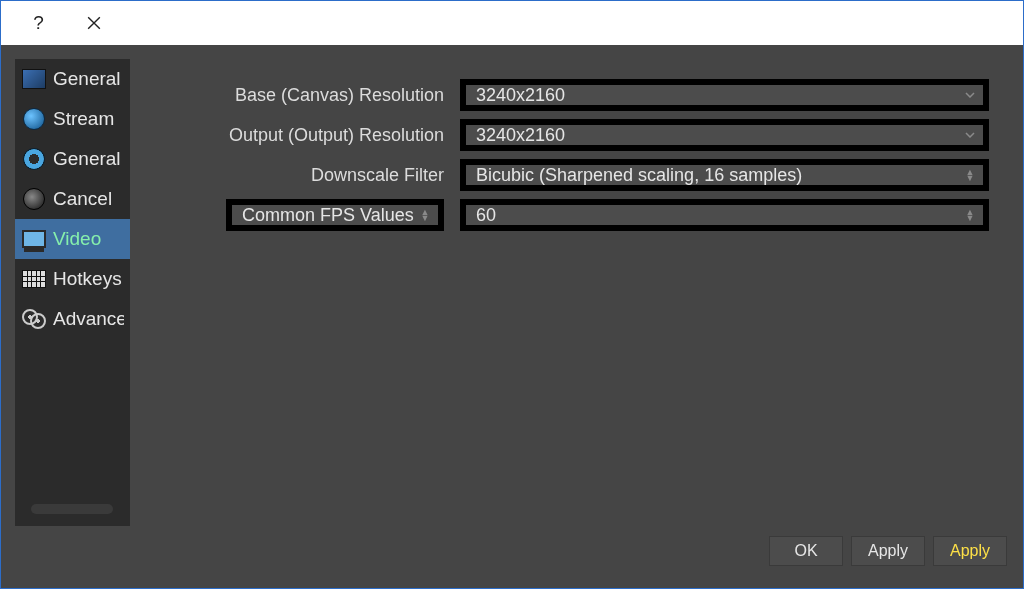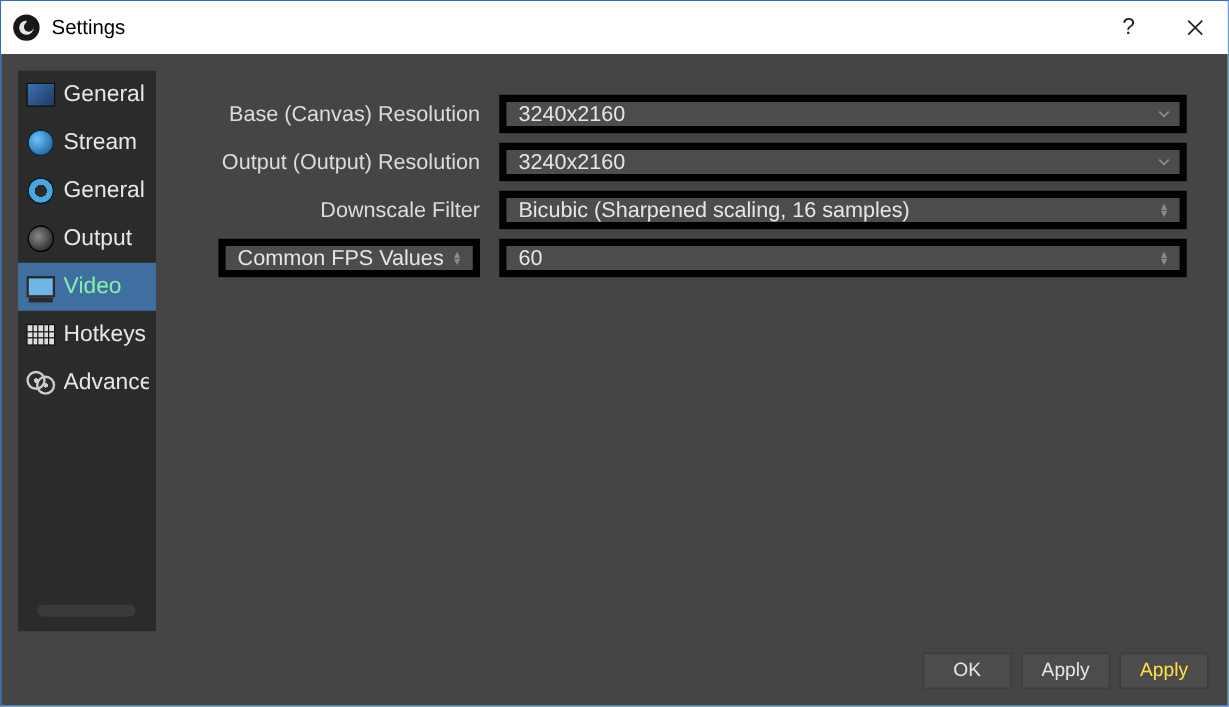--- a/index.html
+++ b/index.html
@@ -7,21 +7,21 @@
 
   .window { width: 1024px; height: 589px; border: 1px solid #2c6dc9; display: flex; flex-direction: column; background: #fff; }
   .titlebar { height: 44px; background: #ffffff; display: flex; align-items: center; justify-content: space-between; padding: 0 0 0 10px; color: #000; }
   .titlebar-left { display: flex; align-items: center; gap: 10px; height: 100%; }
   .titlebar-title { font-size: 17px; font-weight: 400; }
   .titlebar-controls { display: flex; height: 100%; }
   .titlebar-btn { width: 55px; height: 100%; display: flex; align-items: center; justify-content: center; font-size: 17px; color: #222; }
   .titlebar-btn.close svg, .titlebar-btn.help svg { width: 14px; height: 14px; }
 
   .body { flex: 1; background: #454545; display: flex; flex-direction: column; padding: 14px; gap: 0; }
-  .workarea { flex: 1; display: flex; min-height: 0; }
+  .workarea { flex: 1; display: flex; min-height: 0; gap: 44px; }
 
   .sidebar { width: 115px; background: #2b2b2b; color: #e6e6e6; display: flex; flex-direction: column; overflow: hidden; position: relative; }
   .sidebar-list { flex: 1; overflow: hidden; }
   .sidebar-item { display: flex; align-items: center; gap: 6px; padding: 7px 6px 7px 6px; font-size: 19px; white-space: nowrap; overflow: hidden; }
   .sidebar-item .icon-slot { width: 26px; height: 26px; flex: 0 0 26px; display: flex; align-items: center; justify-content: center; }
   .sidebar-item .label { overflow: hidden; text-overflow: clip; }
   .sidebar-item.selected { background: #3f6ea0; color: #86efac; }
   .sidebar-scroll { height: 10px; margin: 0 10px 6px 10px; background: #3a3a3a; border-radius: 5px; width: 82px; position: absolute; bottom: 6px; left: 6px; }
 
   .main { flex: 1; padding: 20px 20px 0 16px; color: #dcdcdc; font-size: 18px; display: flex; flex-direction: column; gap: 8px; }
@@ -32,21 +32,21 @@
 
   .select { background: #4c4c4c; border: 6px solid #000000; color: #e6e6e6; height: 32px; display: flex; align-items: center; justify-content: space-between; padding: 0 6px 0 10px; font-size: 18px; position: relative; }
   .select .val { white-space: nowrap; overflow: hidden; text-overflow: ellipsis; }
   .select .chev { width: 14px; display: flex; align-items: center; justify-content: center; color: #8f8f8f; }
   .select .spinchev { display: flex; flex-direction: column; line-height: 6px; font-size: 9px; color: #8a8a8a; }
 
   .row.fps { }
   .row.fps .label-area { width: 260px; display: flex; justify-content: flex-end; padding-right: 6px; align-items: center; }
   .row.fps .label-area .select { width: 218px; }
 
-  .footer { height: 48px; display: flex; align-items: flex-end; justify-content: flex-end; gap: 8px; padding-right: 2px; padding-top: 10px; }
+  .footer { height: 48px; display: flex; align-items: flex-start; justify-content: flex-end; gap: 8px; padding-right: 2px; padding-top: 10px; }
   .btn { min-width: 74px; height: 30px; background: #4c4c4c; border: 1px solid #3a3a3a; color: #e6e6e6; font-size: 16px; display: flex; align-items: center; justify-content: center; padding: 0 14px; }
   .btn.disabled { color: #fde047; }
 
   
   .ic-general { background: linear-gradient(135deg,#3b6fb3,#1d3c63); width:24px; height:20px; border:1px solid #111; }
   .ic-stream  { width:22px; height:22px; border-radius:50%; background: radial-gradient(circle at 35% 35%, #6cc3ff, #0d4f86); border:1px solid #0a2842; }
   .ic-output  { width:22px; height:22px; border-radius:50%; background: radial-gradient(circle at 50% 50%, #2b2b2b 0 5px, transparent 5px), radial-gradient(circle at 50% 50%, #4aa6e0 0 10px, #0c2f44 10px); border:1px solid #0a2030; }
   .ic-audio   { width:22px; height:22px; border-radius:50%; background: radial-gradient(circle at 40% 40%, #888, #111); border:1px solid #000; }
   .ic-video   { width:24px; height:18px; background:#6fb6e6; border:2px solid #2a2a2a; position:relative; }
   .ic-video::after { content:""; position:absolute; left:0; right:0; bottom:-6px; height:4px; background:#2a2a2a; }
@@ -59,29 +59,20 @@
 
   .obs-logo { width:22px; height:22px; background:#171717; border-radius:50%; display:flex; align-items:center; justify-content:center; }
   .obs-logo svg { width:16px; height:16px; }
 </style>
 </head>
 <body>
 
 <div class="window">
 
   <div class="titlebar">
-    <div class="titlebar-left">
-      <span class="obs-logo">
-        <svg viewBox="0 0 24 24">
-            <circle cx="12" cy="12" r="10" fill="#1a1a1a"></circle>
-            <path d="M12 3a9 9 0 1 0 8.1 5 6 6 0 1 1-8.2-2A9 9 0 0 0 12 3z" fill="#e6e6e6"></path>
-          </svg>
-      </span>
-      <span class="titlebar-title">Settings</span>
-    </div>
     <div class="titlebar-controls">
       <div class="titlebar-btn help">
         <span style="font-size:19px;">?</span>
       </div>
       <div class="titlebar-btn close">
         <svg viewBox="0 0 12 12">
             <path d="M1 1 L11 11 M11 1 L1 11" stroke="#222" stroke-width="1.2"></path>
           </svg>
       </div>
     </div>
@@ -111,21 +102,21 @@
             <span class="icon-slot">
                 <span class="ic-output"></span>
               </span>
             <span class="label">General</span>
           </div>
 
           <div class="sidebar-item">
             <span class="icon-slot">
                 <span class="ic-audio"></span>
               </span>
-            <span class="label">Output</span>
+            <span class="label">Cancel</span>
           </div>
 
           <div class="sidebar-item selected">
             <span class="icon-slot">
                 <span class="ic-video"></span>
               </span>
             <span class="label">Video</span>
           </div>
 
           <div class="sidebar-item">

